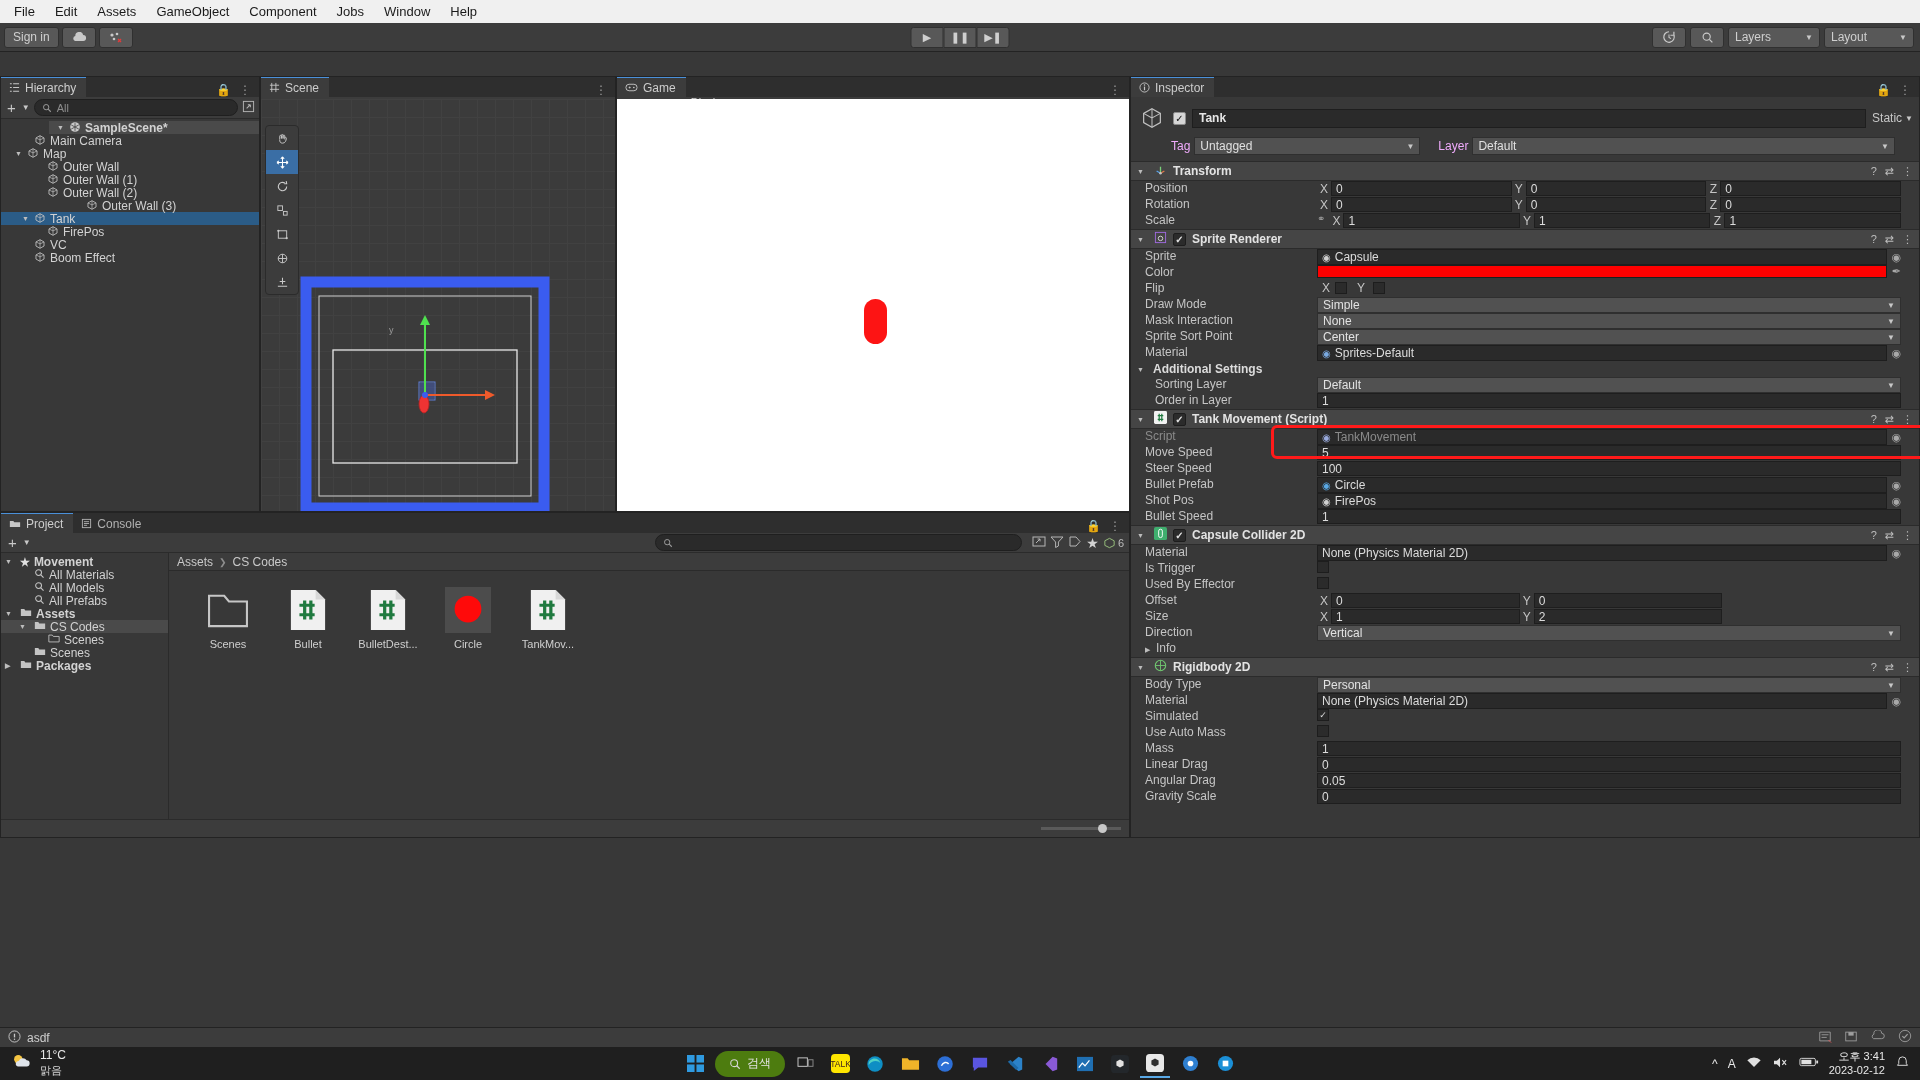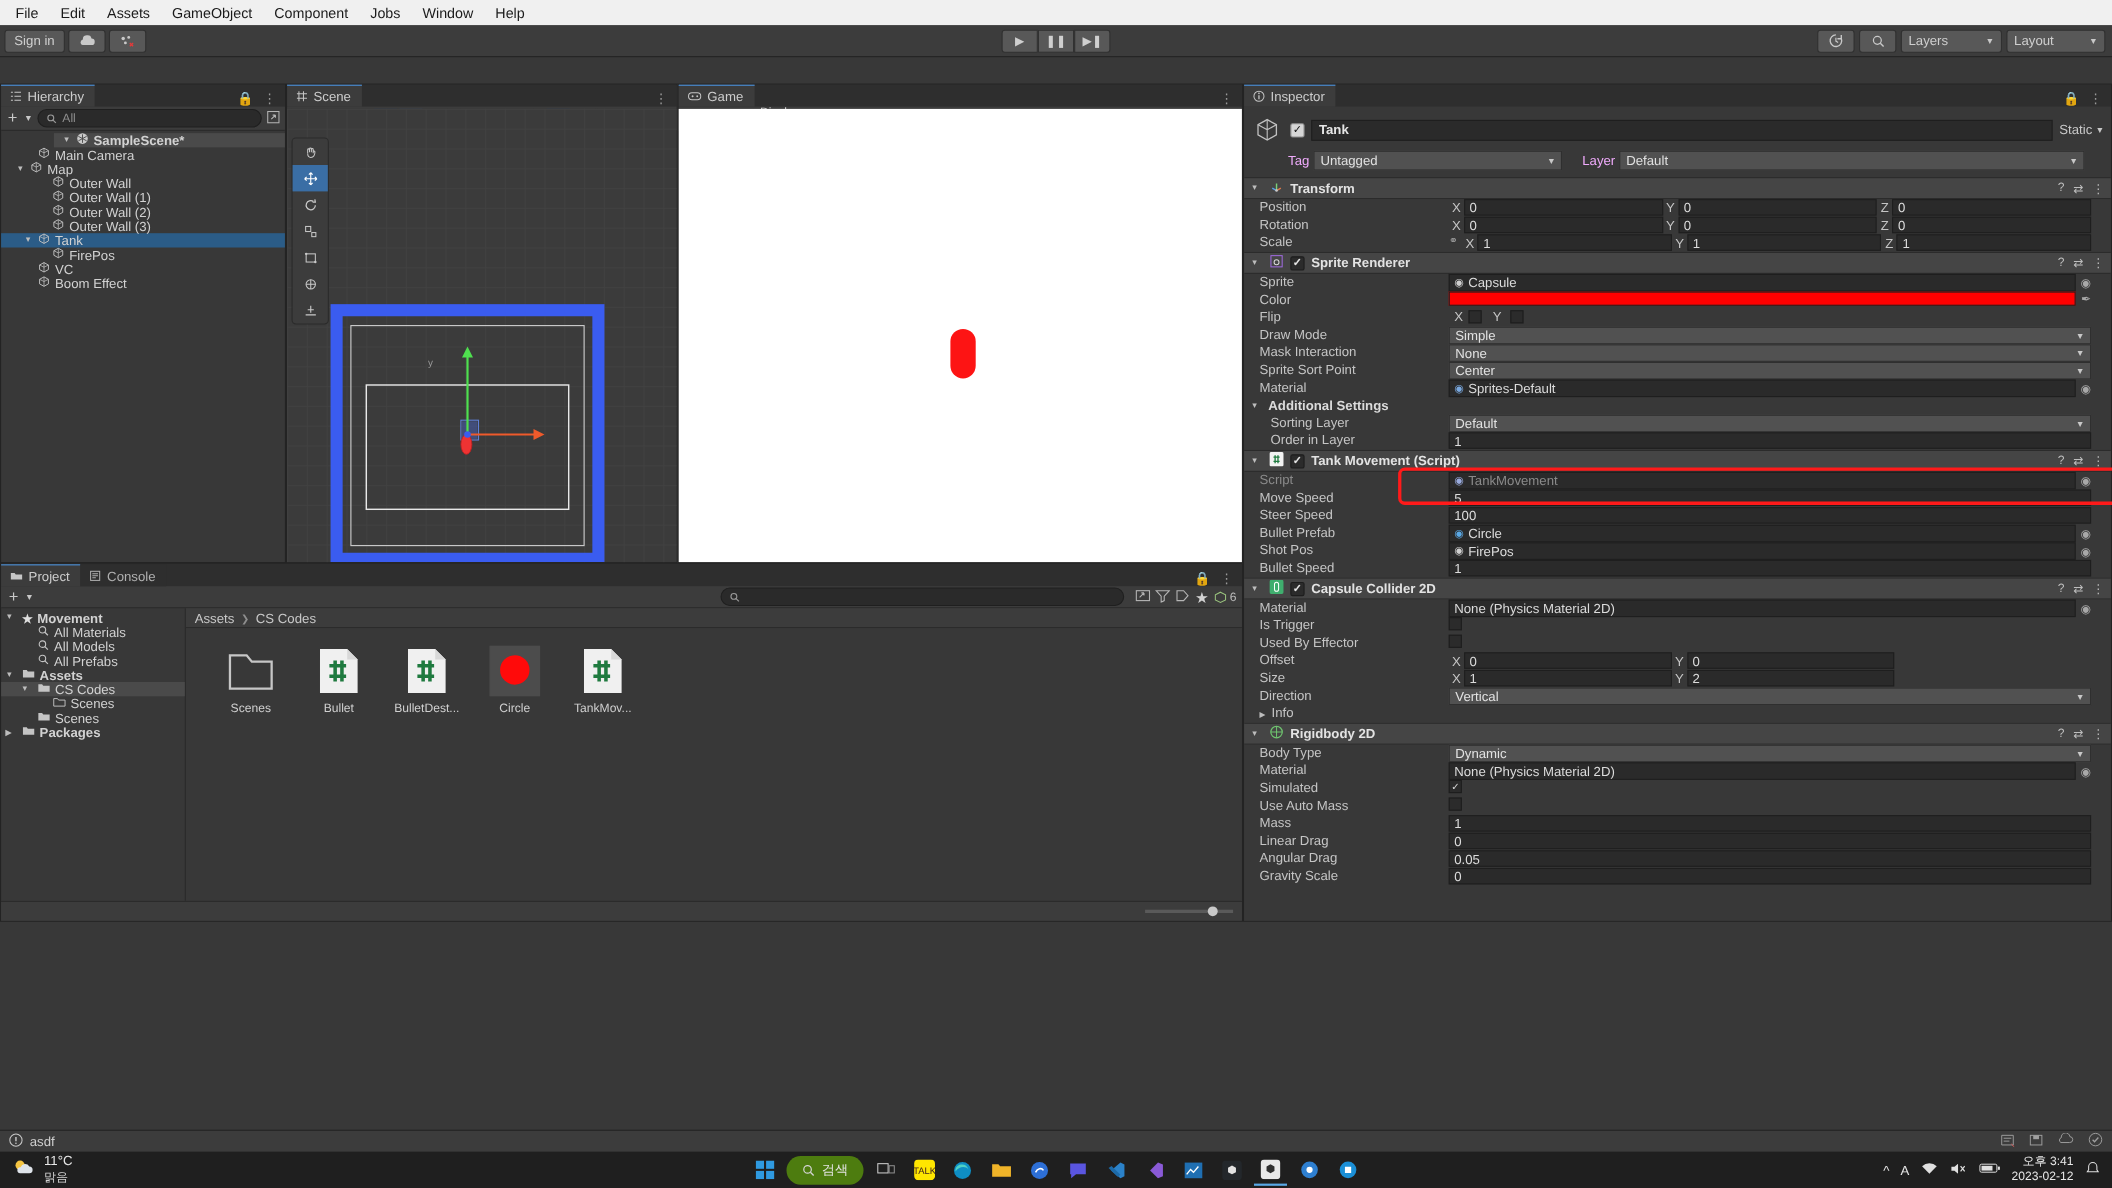--- a/index.html
+++ b/index.html
@@ -298,21 +298,21 @@
           <span style="margin-left:3px">Outer Wall (1)</span>
         </div>
         <div class="hrow" style="padding-left: 34px;">
           <span class="tri empty">▶</span>
           <span class="cube"><svg width="12" height="12" viewBox="0 0 14 14">
               <path d="M7 2 11.7 4.6v4.8L7 12 2.3 9.4V4.6Z" stroke="#c2c2c2" stroke-width="1" fill="none"></path>
               <path d="M7 2v4.9l4.7-2.3M7 6.9 2.3 4.6M7 6.9V12" stroke="#c2c2c2" stroke-width="0.8" fill="none"></path>
             </svg></span>
           <span style="margin-left:3px">Outer Wall (2)</span>
         </div>
-        <div class="hrow" style="padding-left: 34px;">
+        <div class="hrow" style="padding-left: 34px; margin-left: 39px;">
           <span class="tri empty">▶</span>
           <span class="cube"><svg width="12" height="12" viewBox="0 0 14 14">
               <path d="M7 2 11.7 4.6v4.8L7 12 2.3 9.4V4.6Z" stroke="#c2c2c2" stroke-width="1" fill="none"></path>
               <path d="M7 2v4.9l4.7-2.3M7 6.9 2.3 4.6M7 6.9V12" stroke="#c2c2c2" stroke-width="0.8" fill="none"></path>
             </svg></span>
           <span style="margin-left:3px">Outer Wall (3)</span>
         </div>
         <div class="hrow sel" style="padding-left: 21px;">
           <span class="tri">▼</span>
           <span class="cube"><svg width="12" height="12" viewBox="0 0 14 14">
@@ -884,21 +884,21 @@
             <span class="right">
               <span>?</span>
               <span>⇄</span>
               <span>⋮</span>
             </span>
           </div>
           <div class="row">
             <span class="rlabel" style="">Body Type</span>
             <span class="rvals">
               <span class="dropfield">
-                <span>Dynamic</span>
+                <span>Personal</span>
                 <span class="caretdown">▼</span>
               </span>
             </span>
           </div>
           <div class="row">
             <span class="rlabel" style="">Material</span>
             <span class="rvals">
               <span class="objfield">
                 <span>None (Physics Material 2D)</span>
               </span>

